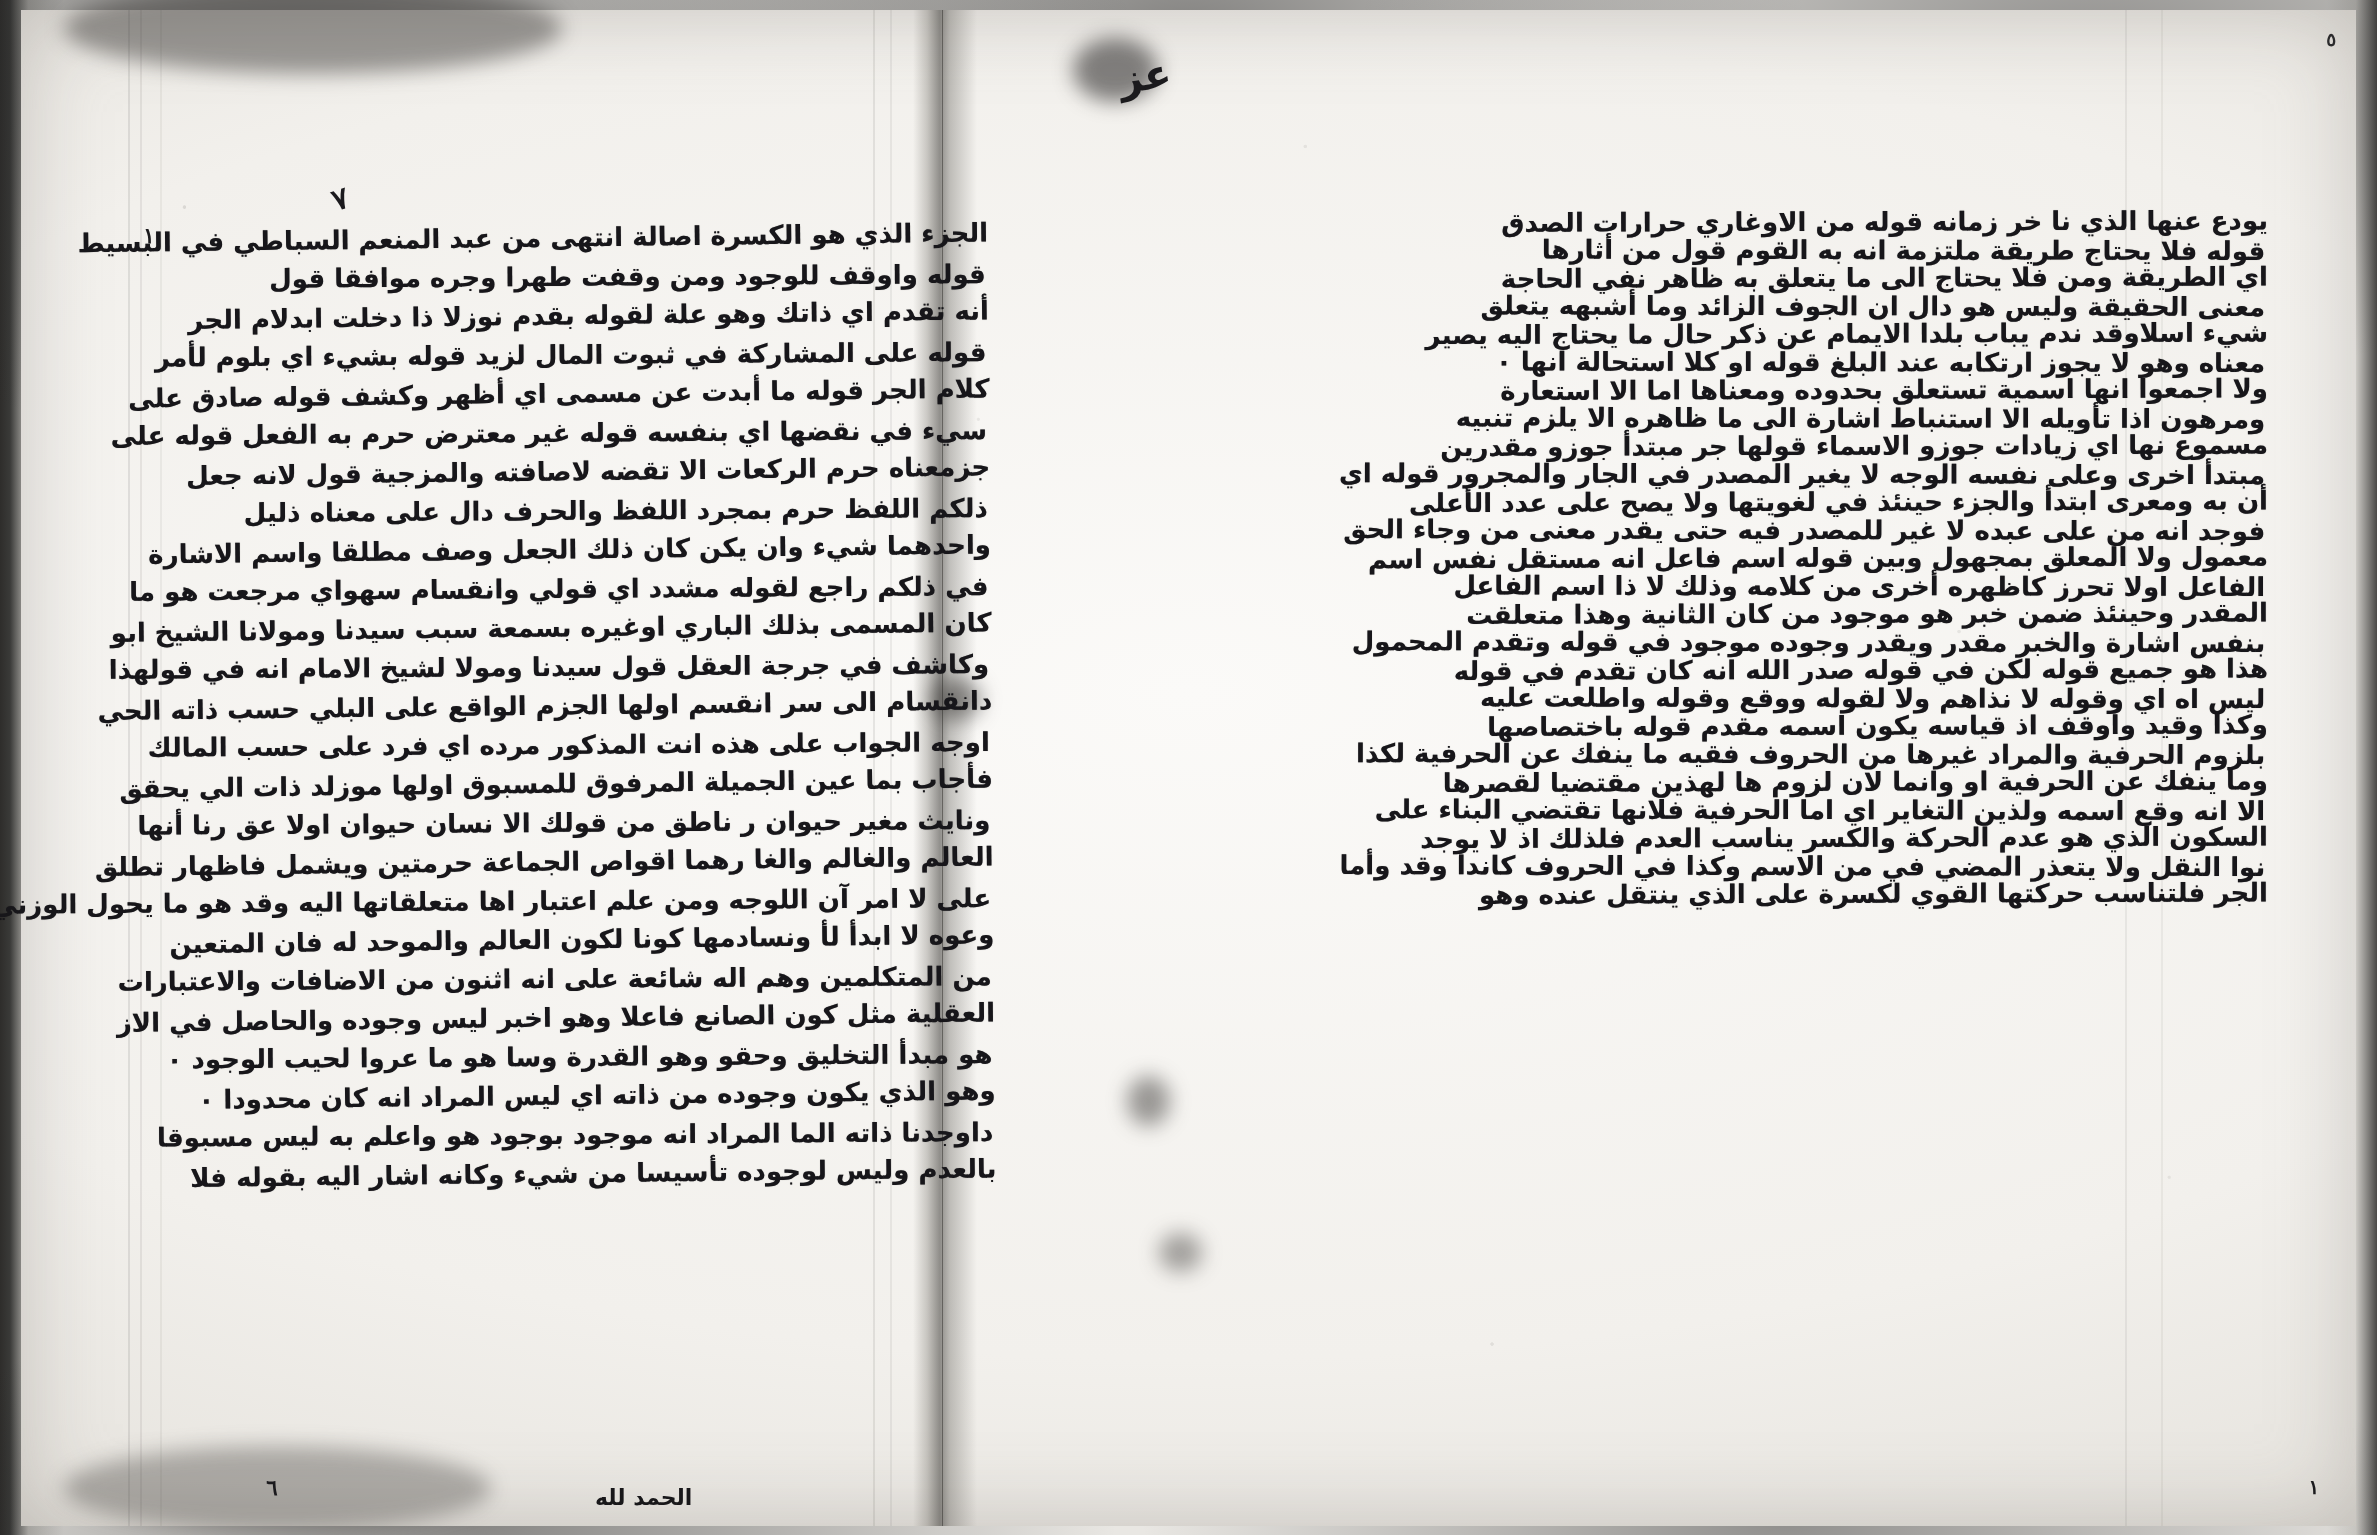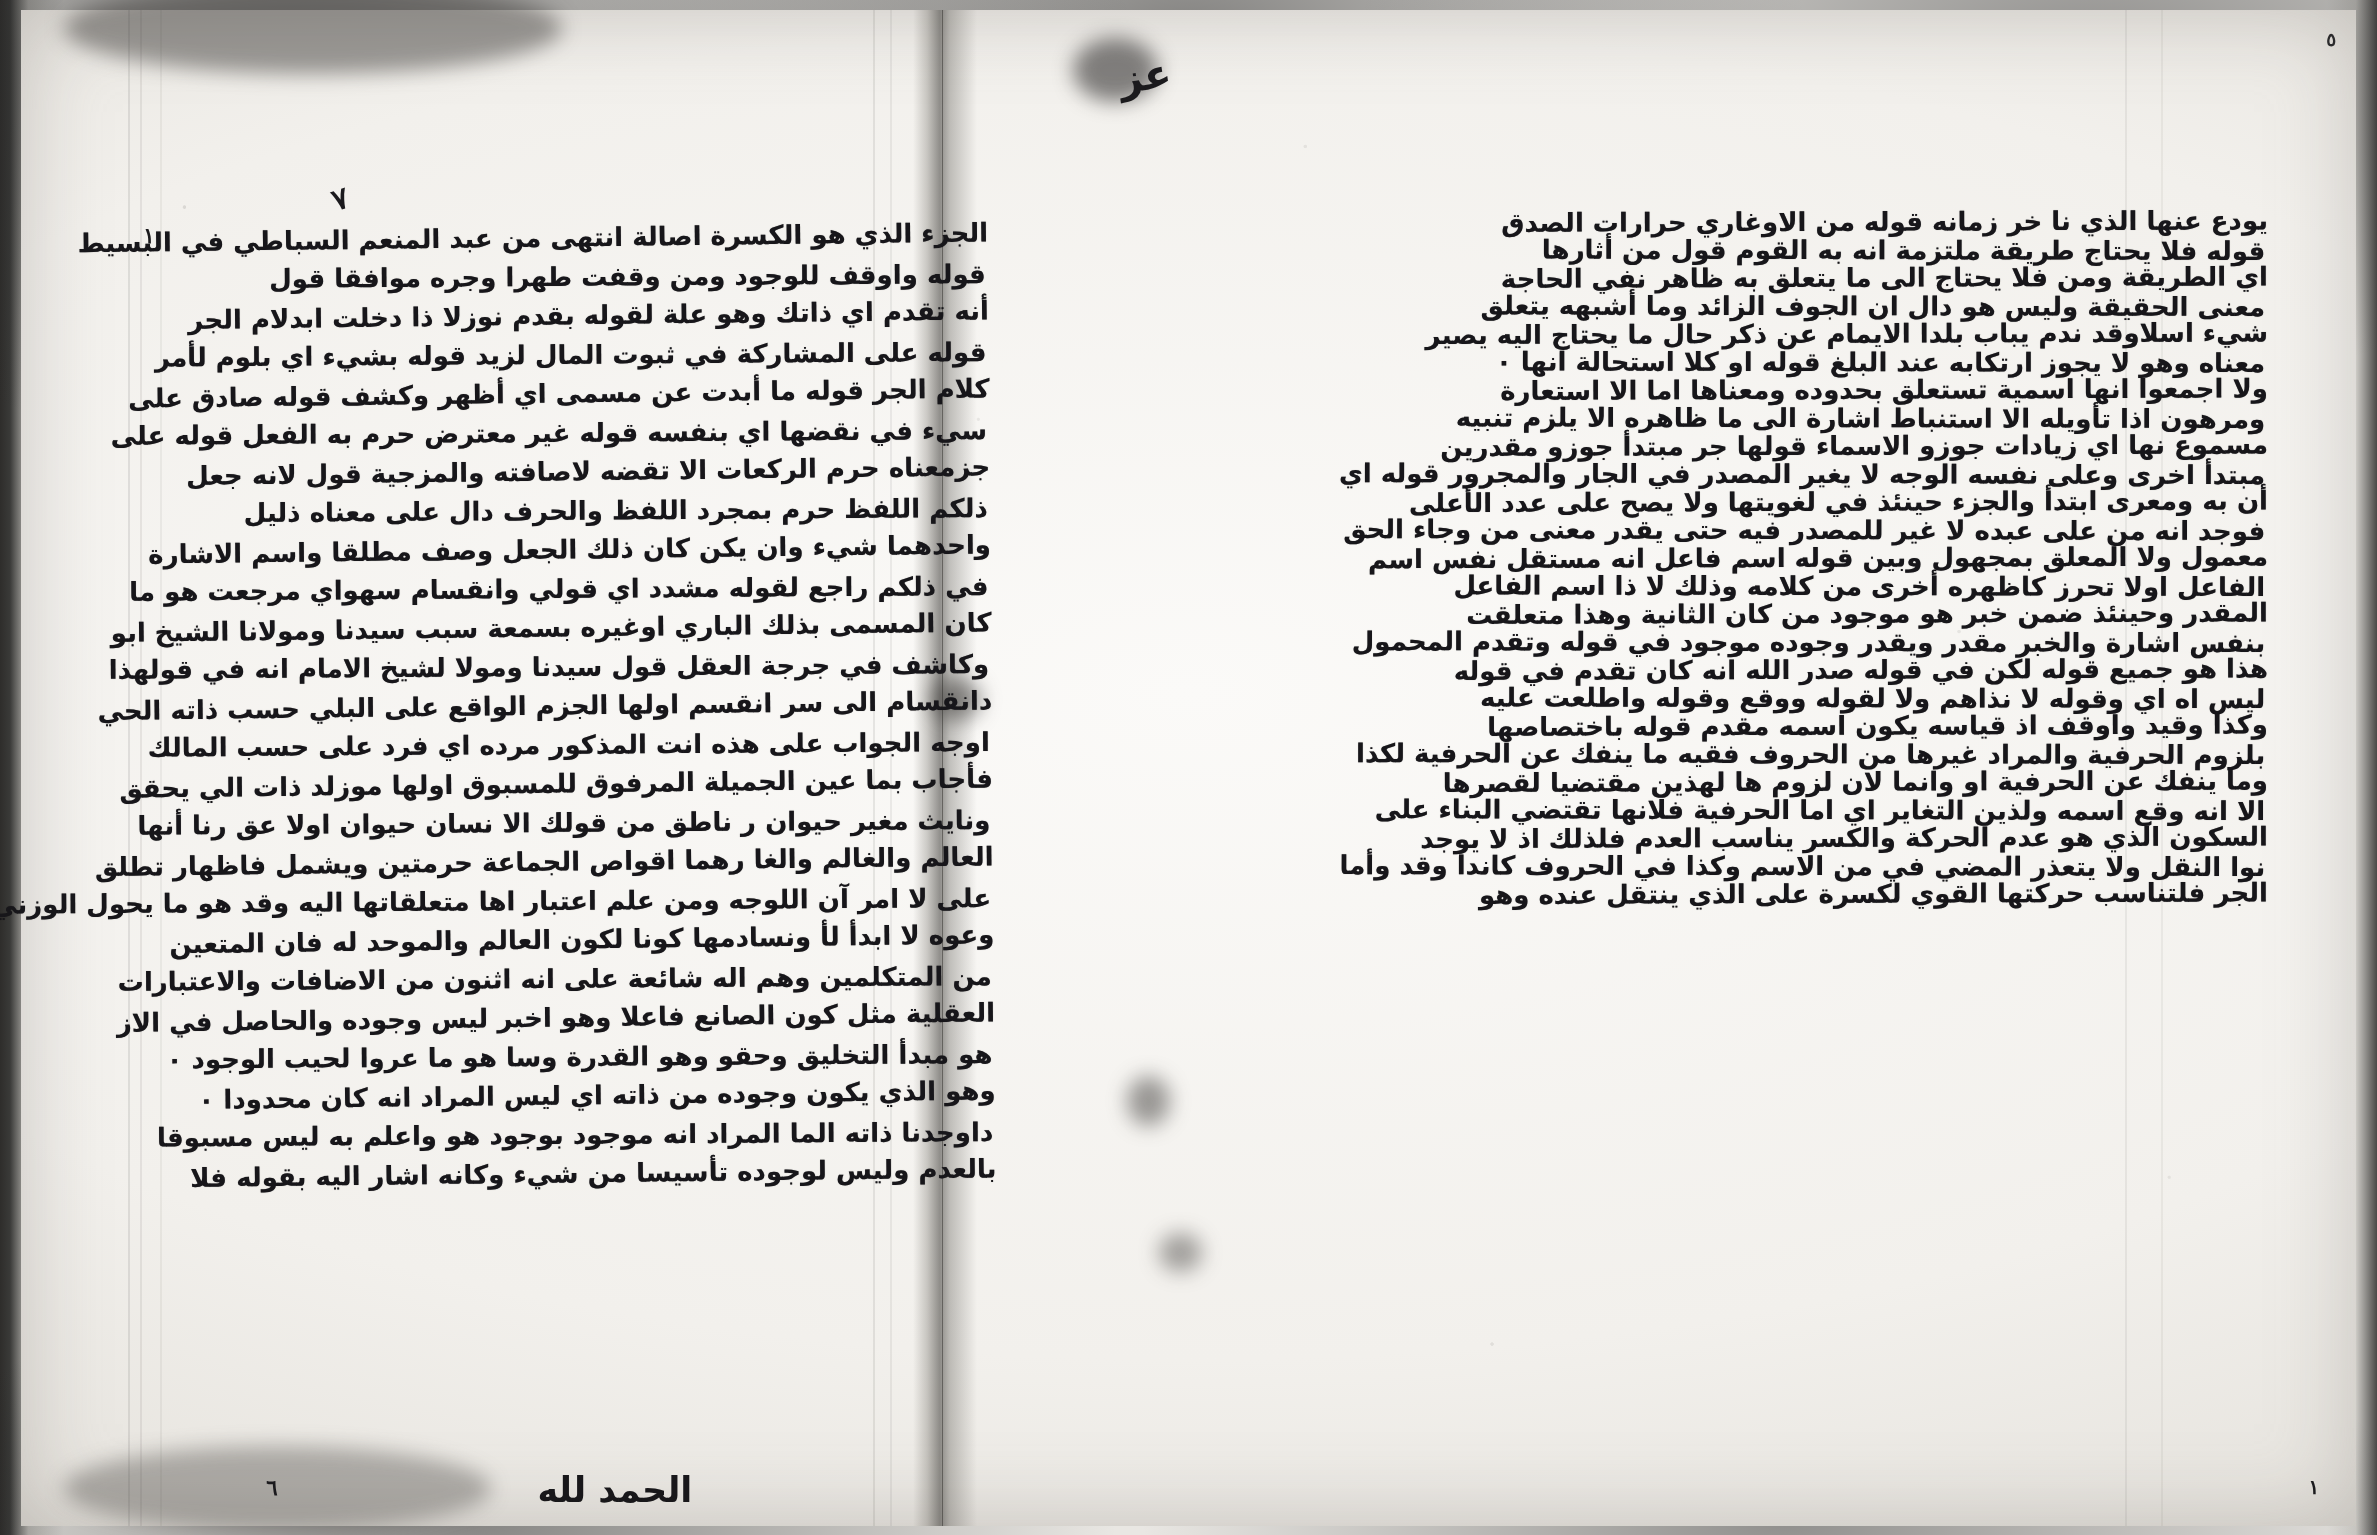--- a/index.html
+++ b/index.html
@@ -150,21 +150,21 @@
     color: #1b1a1d;
     font-weight: 700;
     font-family: "DejaVu Serif", serif;
   }
 
   
   #catchword {
     position: absolute;
     right: 1664px;
     bottom: 15.6px;
-    font-size: 35px;
+    font-size: 22px;
     color: #18171a;
     font-family: "DejaVu Sans", sans-serif;
     font-weight: 700;
     direction: rtl;
   }
 
   
   #watermark {
     position: absolute;
     left: 938px;

